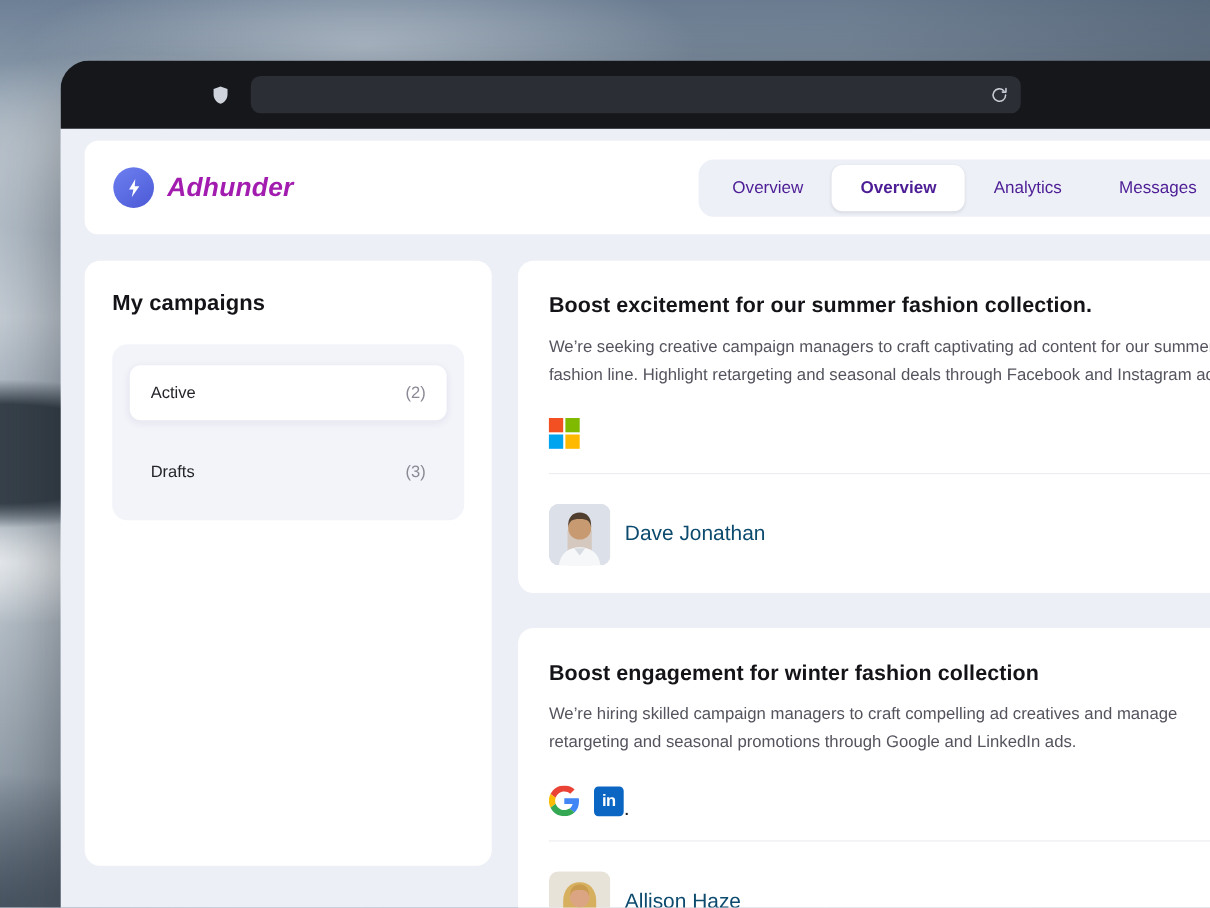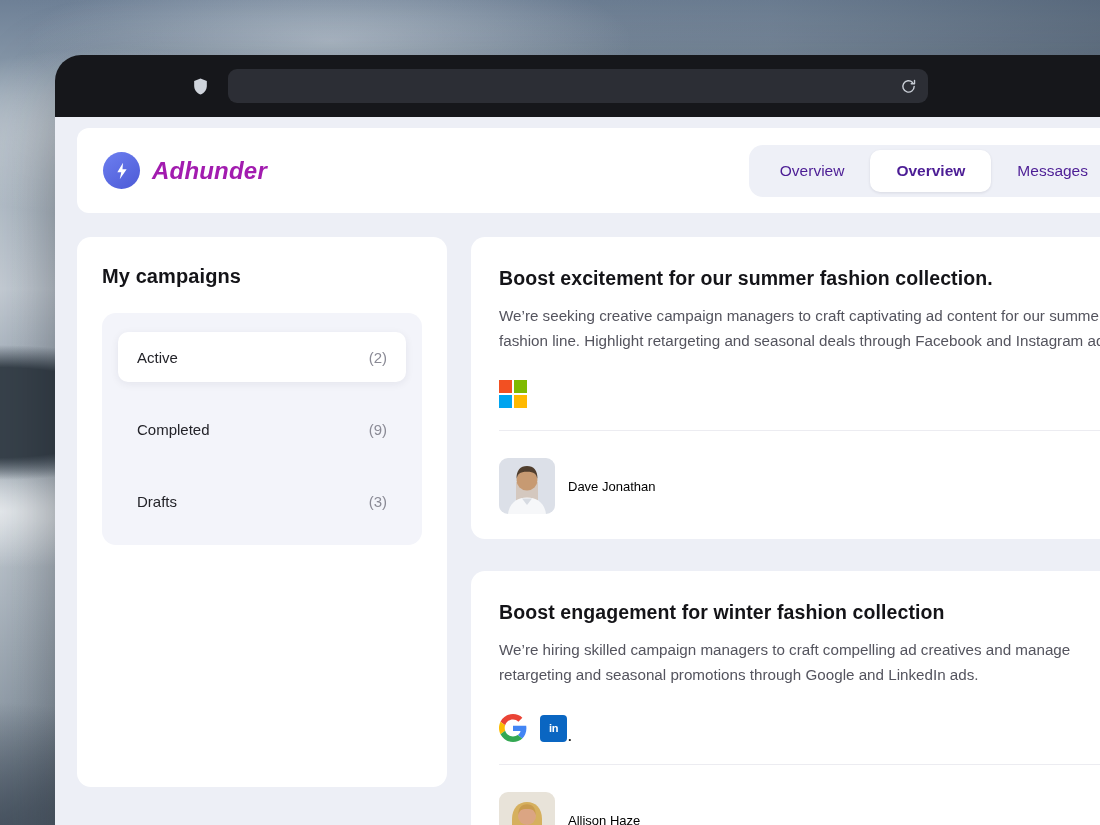--- a/index.html
+++ b/index.html
@@ -65,26 +65,26 @@
   .main { flex:1; display:flex; flex-direction:column; min-width:0; }
   .card { background:#fff; border-radius:14px; padding:30px 28px 25px; margin-bottom:32px; cursor:pointer; }
   .ctitle { font-size:19.5px; font-weight:600; color:#141418; white-space:nowrap; letter-spacing:.1px; }
   .cdesc { margin-top:13px; font-size:15.2px; line-height:25px; color:#54545e; white-space:nowrap; }
   .platforms { margin-top:27px; display:flex; gap:13px; align-items:center; }
   .mslogo { display:grid; grid-template-columns:repeat(2,13px); grid-auto-rows:13px; gap:2px; }
   .mslogo i { display:block; }
   .gicon { width:28px; height:28px; }
   .liwrap { display:flex; align-items:flex-end; gap:1px; }
   .liicon { width:27px; height:27px; background:#0a66c2; border-radius:4px; color:#fff; font-weight:700;
-            font-size:11px; display:flex; align-items:center; justify-content:center; letter-spacing:-.5px; }
+            font-size:15px; display:flex; align-items:center; justify-content:center; letter-spacing:-.5px; }
   .lidot { color:#222; font-weight:700; font-size:13px; line-height:10px; }
   .divider { height:1px; background:#ececf1; margin-top:22px; }
   .owner { display:flex; align-items:center; gap:13px; margin-top:27px; }
   .avatar { width:56px; height:56px; border-radius:9px; overflow:hidden; flex-shrink:0; }
-  .oname { font-size:13px; color:#000000; }
+  .oname { font-size:19px; color:#0c4a6e; }
 </style>
 </head>
 <body>
 
 <div class="bg"></div>
 
 <div class="window">
   <div class="chrome">
     <svg class="shield" viewBox="0 0 24 24">
       <path d="M12 2 20 5 v6 c0 5.2-3.4 9.4-8 11-4.6-1.6-8-5.8-8-11 V5 Z" fill="#cfd4dc"></path>
@@ -103,36 +103,33 @@
       <div class="logo">
         <svg viewBox="0 0 24 24">
           <path d="M13.2 2 6.4 13.6 h4.7 L9.3 22 17.6 9.9 h-5 Z" fill="#ffffff"></path>
         </svg>
       </div>
       <div class="brand">Adhunder</div>
 
       <div class="nav">
         <div class="tab">Overview</div>
         <div class="tab active">Overview</div>
+        <div class="tab">Analytics</div>
         <div class="tab">Messages</div>
       </div>
     </div>
 
     <div class="content">
 
       <div class="sidebar">
         <div class="side-title">My campaigns</div>
         <div class="filterbox">
           <div class="frow active">
             <span>Active</span>
             <span class="fcount">(2)</span>
-          </div>
-          <div class="frow">
-            <span>Completed</span>
-            <span class="fcount">(9)</span>
           </div>
           <div class="frow">
             <span>Drafts</span>
             <span class="fcount">(3)</span>
           </div>
         </div>
       </div>
 
       <div class="main">
 

